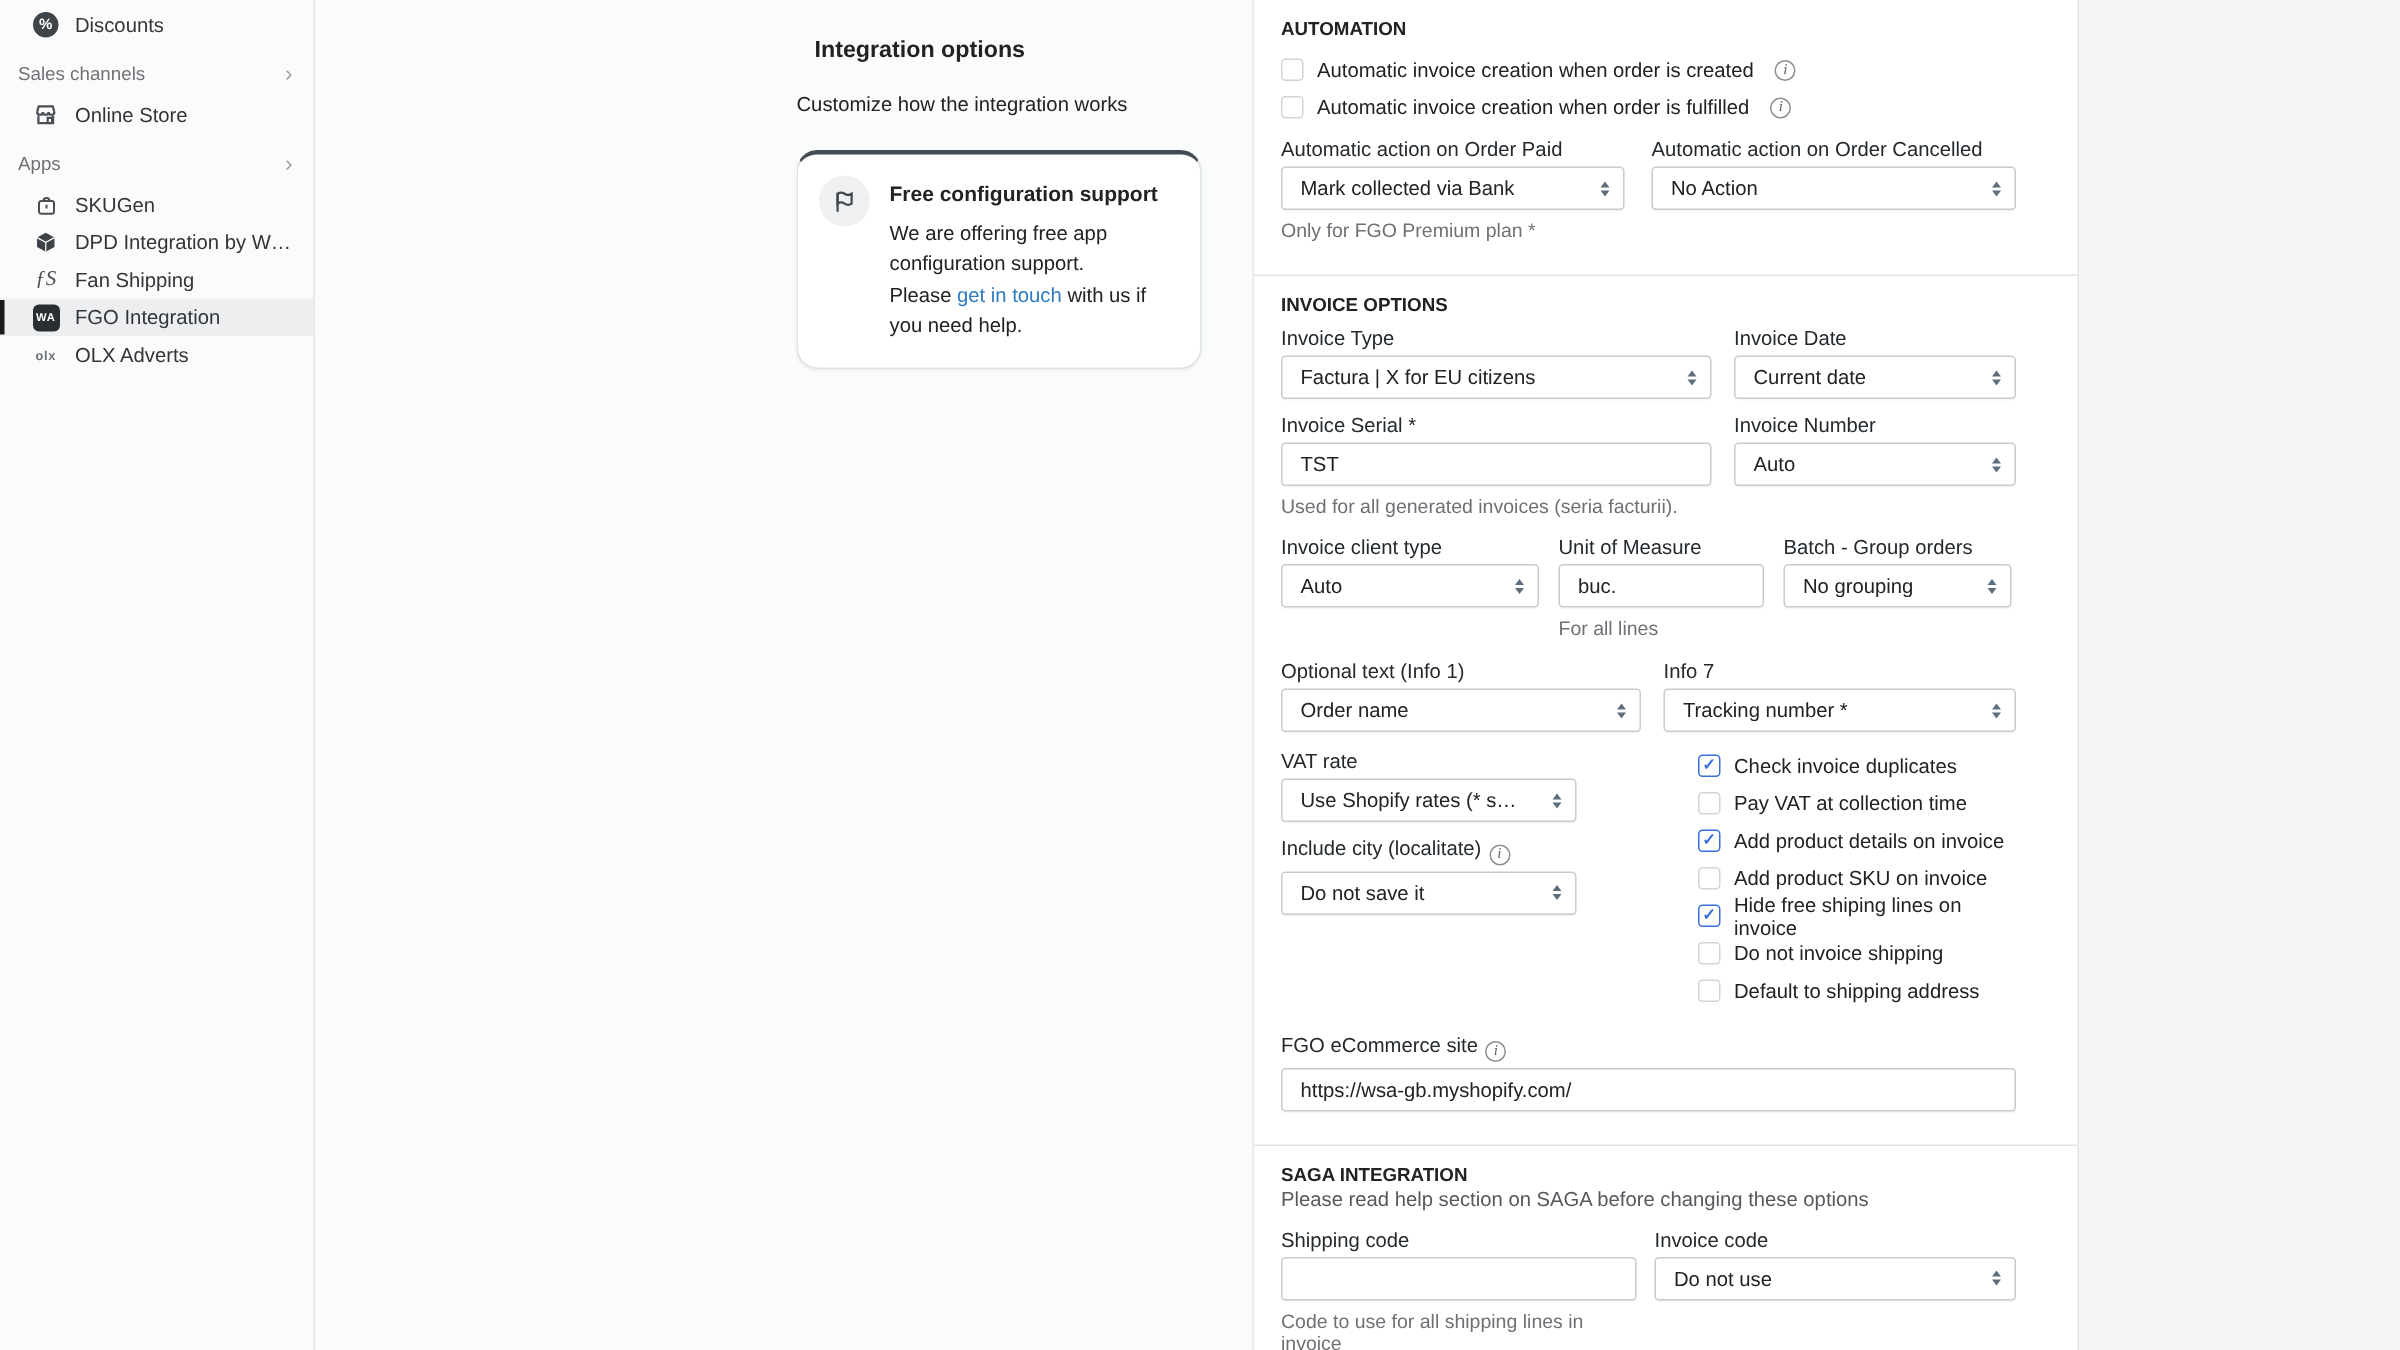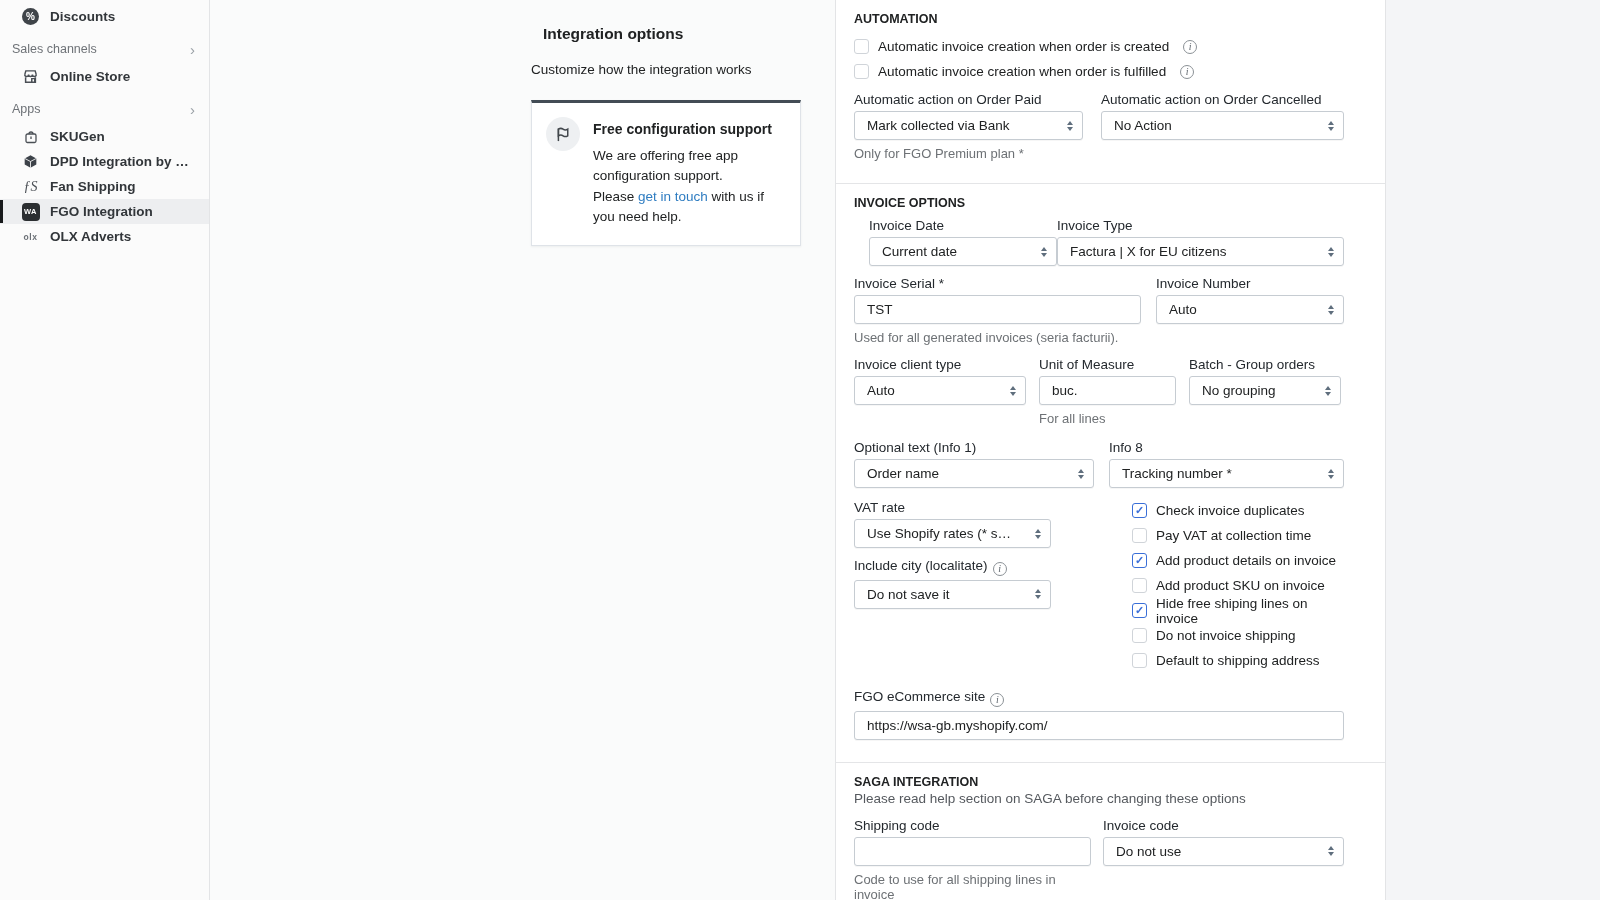--- a/index.html
+++ b/index.html
@@ -27,21 +27,21 @@
   }
   .nav-item.selected { background:#edeef0; }
   .nav-item.selected::before {
     content:""; position:absolute; left:0; top:1px; bottom:1px;
     width:3px; background:#17191b;
   }
   .nav-icon {
     flex:none; width:19px; height:19px; display:flex;
     align-items:center; justify-content:center; color:#4a4f55;
   }
-  .nav-label { overflow:hidden; text-overflow:ellipsis;font-weight:bold; }
+  .nav-label { overflow:hidden; text-overflow:ellipsis; }
   .nav-header {
     display:flex; justify-content:space-between; align-items:flex-start;
     height:22px; margin-top:13px; padding:0 14px 0 12px;
     font-size:12.5px; color:#6e7277; cursor:pointer;
   }
   .nav-chevron { font-size:15px; line-height:1; color:#9aa0a6; }
   .ic-discount {
     width:17px; height:17px; border-radius:50%; background:#3f4449;
     color:#fff; font-size:10px; font-weight:bold;
     display:flex; align-items:center; justify-content:center;
@@ -57,21 +57,21 @@
   
   .middle {
     flex:none; width:625px; height:100%;
     background:#fafbfb; padding:13px 34px 0 321px;
   }
   .page-title { margin:12px; font-size:15.5px; font-weight:600; color:#202223; }
   .page-subtitle { margin:19px 0 0; font-size:13.5px; color:#202223; }
   .support-card {
     margin-top:23px; width:270px;
     background:#fff; border:1px solid #dfe3e8; border-top:3px solid #434c55;
-    border-radius:0; box-shadow:0 1px 2px rgba(22,29,37,.06);
+    border-radius:14px; box-shadow:0 1px 2px rgba(22,29,37,.06);
     padding:14px 15px 18px 14px;
     display:flex; gap:13px;
   }
   .card-icon-circle {
     flex:none; width:34px; height:34px; border-radius:50%;
     background:#eef0f2; display:flex; align-items:center; justify-content:center;
     color:#42474c;
   }
   .card-title { margin:4px 0 9px; font-size:14px; font-weight:700; color:#202223; }
   .card-text { font-size:13.5px; line-height:1.5; color:#202223; }
@@ -279,34 +279,34 @@
             </span>
         </div>
       </div>
     </div>
 
     <hr>
 
     <h4 class="section-h">INVOICE OPTIONS</h4>
 
     <div class="field-row">
+      <div class="field w287">
+        <label>Invoice Type</label>
+        <div class="select">
+          <span class="sel-value">Factura | X for EU citizens</span>
+          <span class="caret">
+              <i class="up"></i>
+              <i class="down"></i>
+            </span>
+        </div>
+      </div>
       <div class="field w188 g15">
         <label>Invoice Date</label>
         <div class="select">
           <span class="sel-value">Current date</span>
-          <span class="caret">
-              <i class="up"></i>
-              <i class="down"></i>
-            </span>
-        </div>
-      </div>
-      <div class="field w287">
-        <label>Invoice Type</label>
-        <div class="select">
-          <span class="sel-value">Factura | X for EU citizens</span>
           <span class="caret">
               <i class="up"></i>
               <i class="down"></i>
             </span>
         </div>
       </div>
     </div>
 
     <div class="field-row mt10">
       <div class="field w287">
@@ -359,21 +359,21 @@
         <label>Optional text (Info 1)</label>
         <div class="select">
           <span class="sel-value">Order name</span>
           <span class="caret">
               <i class="up"></i>
               <i class="down"></i>
             </span>
         </div>
       </div>
       <div class="field w235 g15">
-        <label>Info 8</label>
+        <label>Info 7</label>
         <div class="select">
           <span class="sel-value">Tracking number *</span>
           <span class="caret">
               <i class="up"></i>
               <i class="down"></i>
             </span>
         </div>
       </div>
     </div>
 

